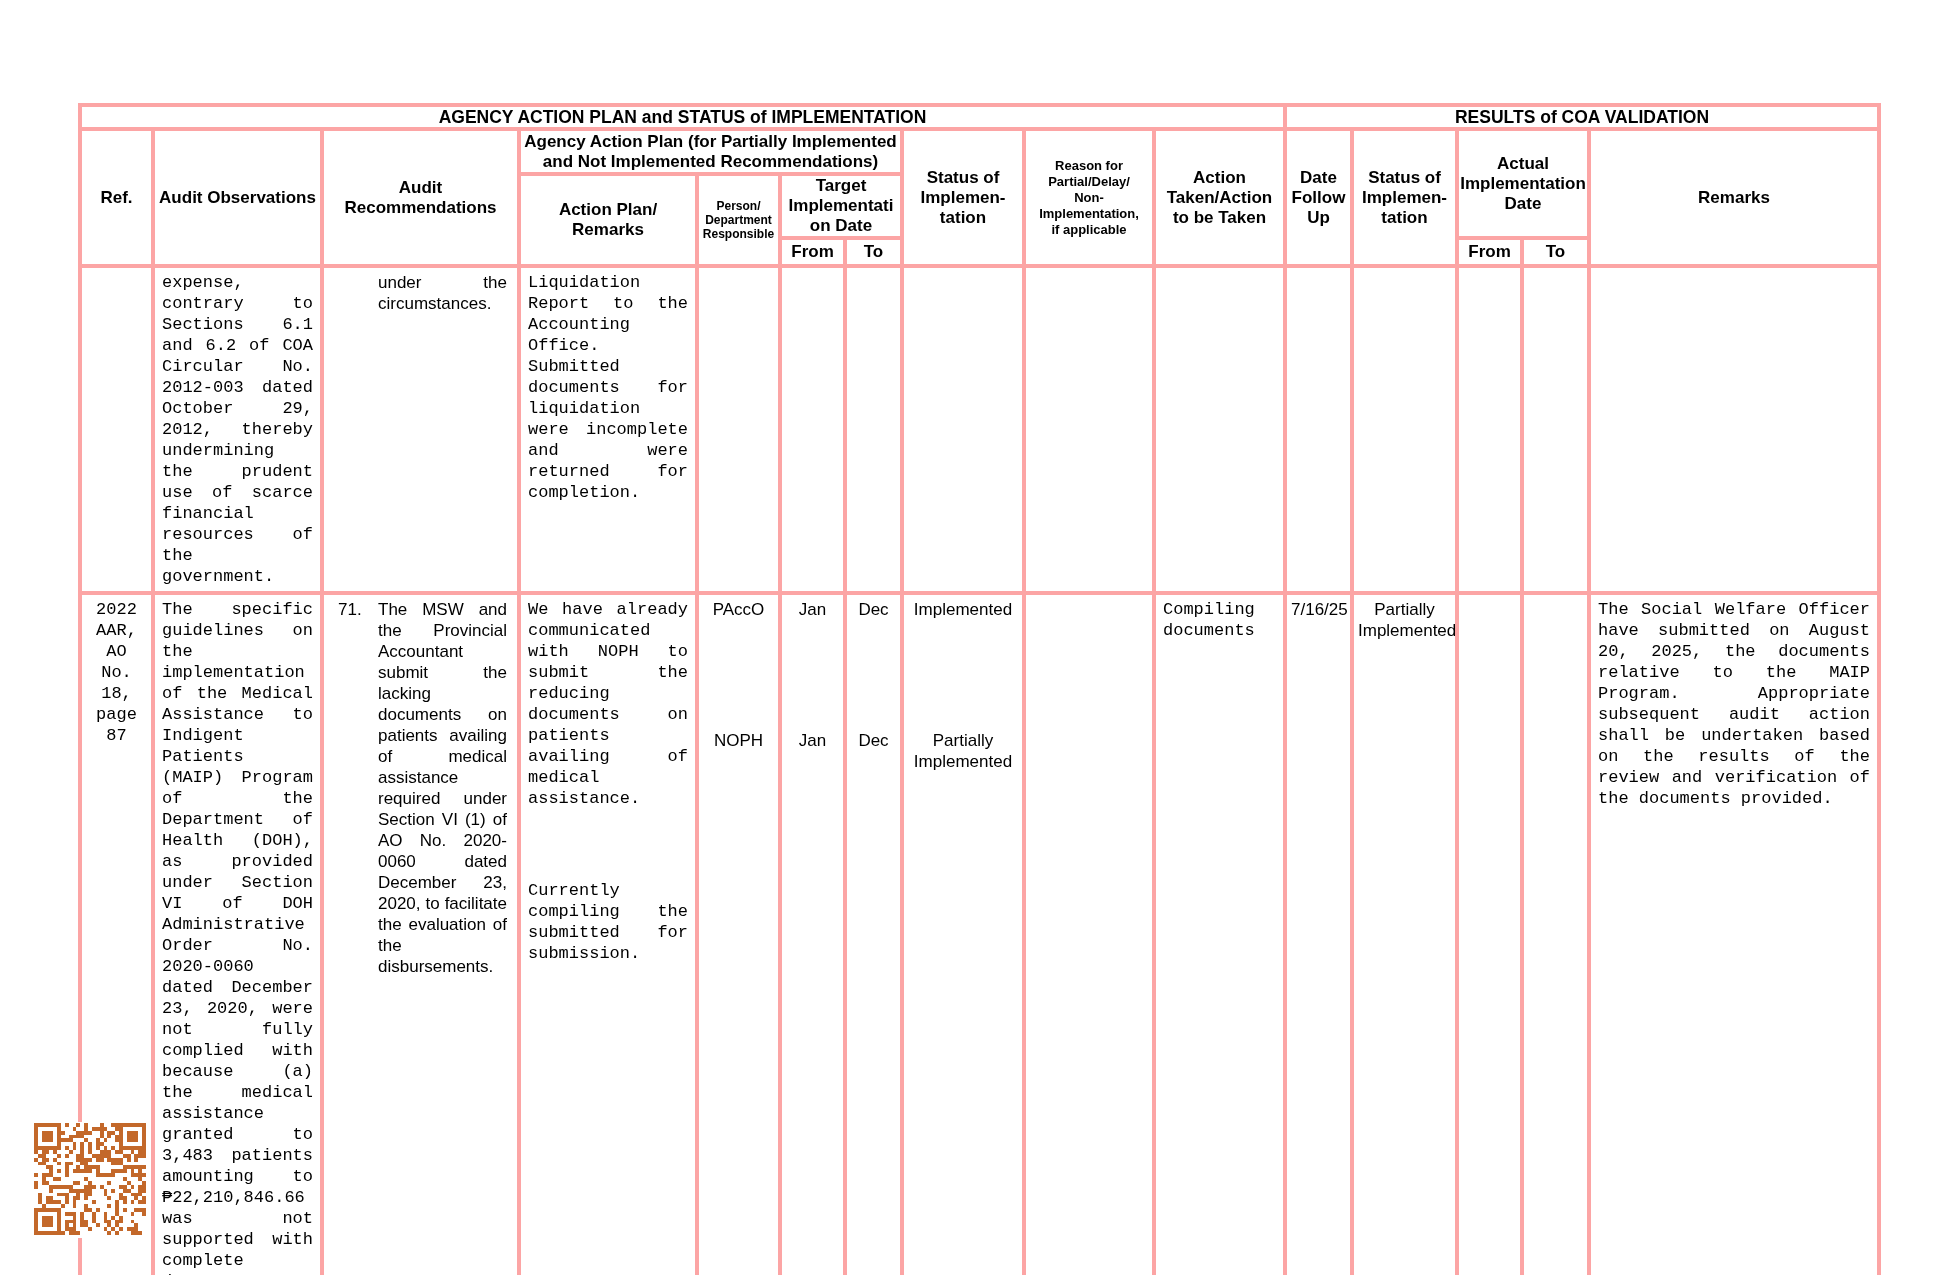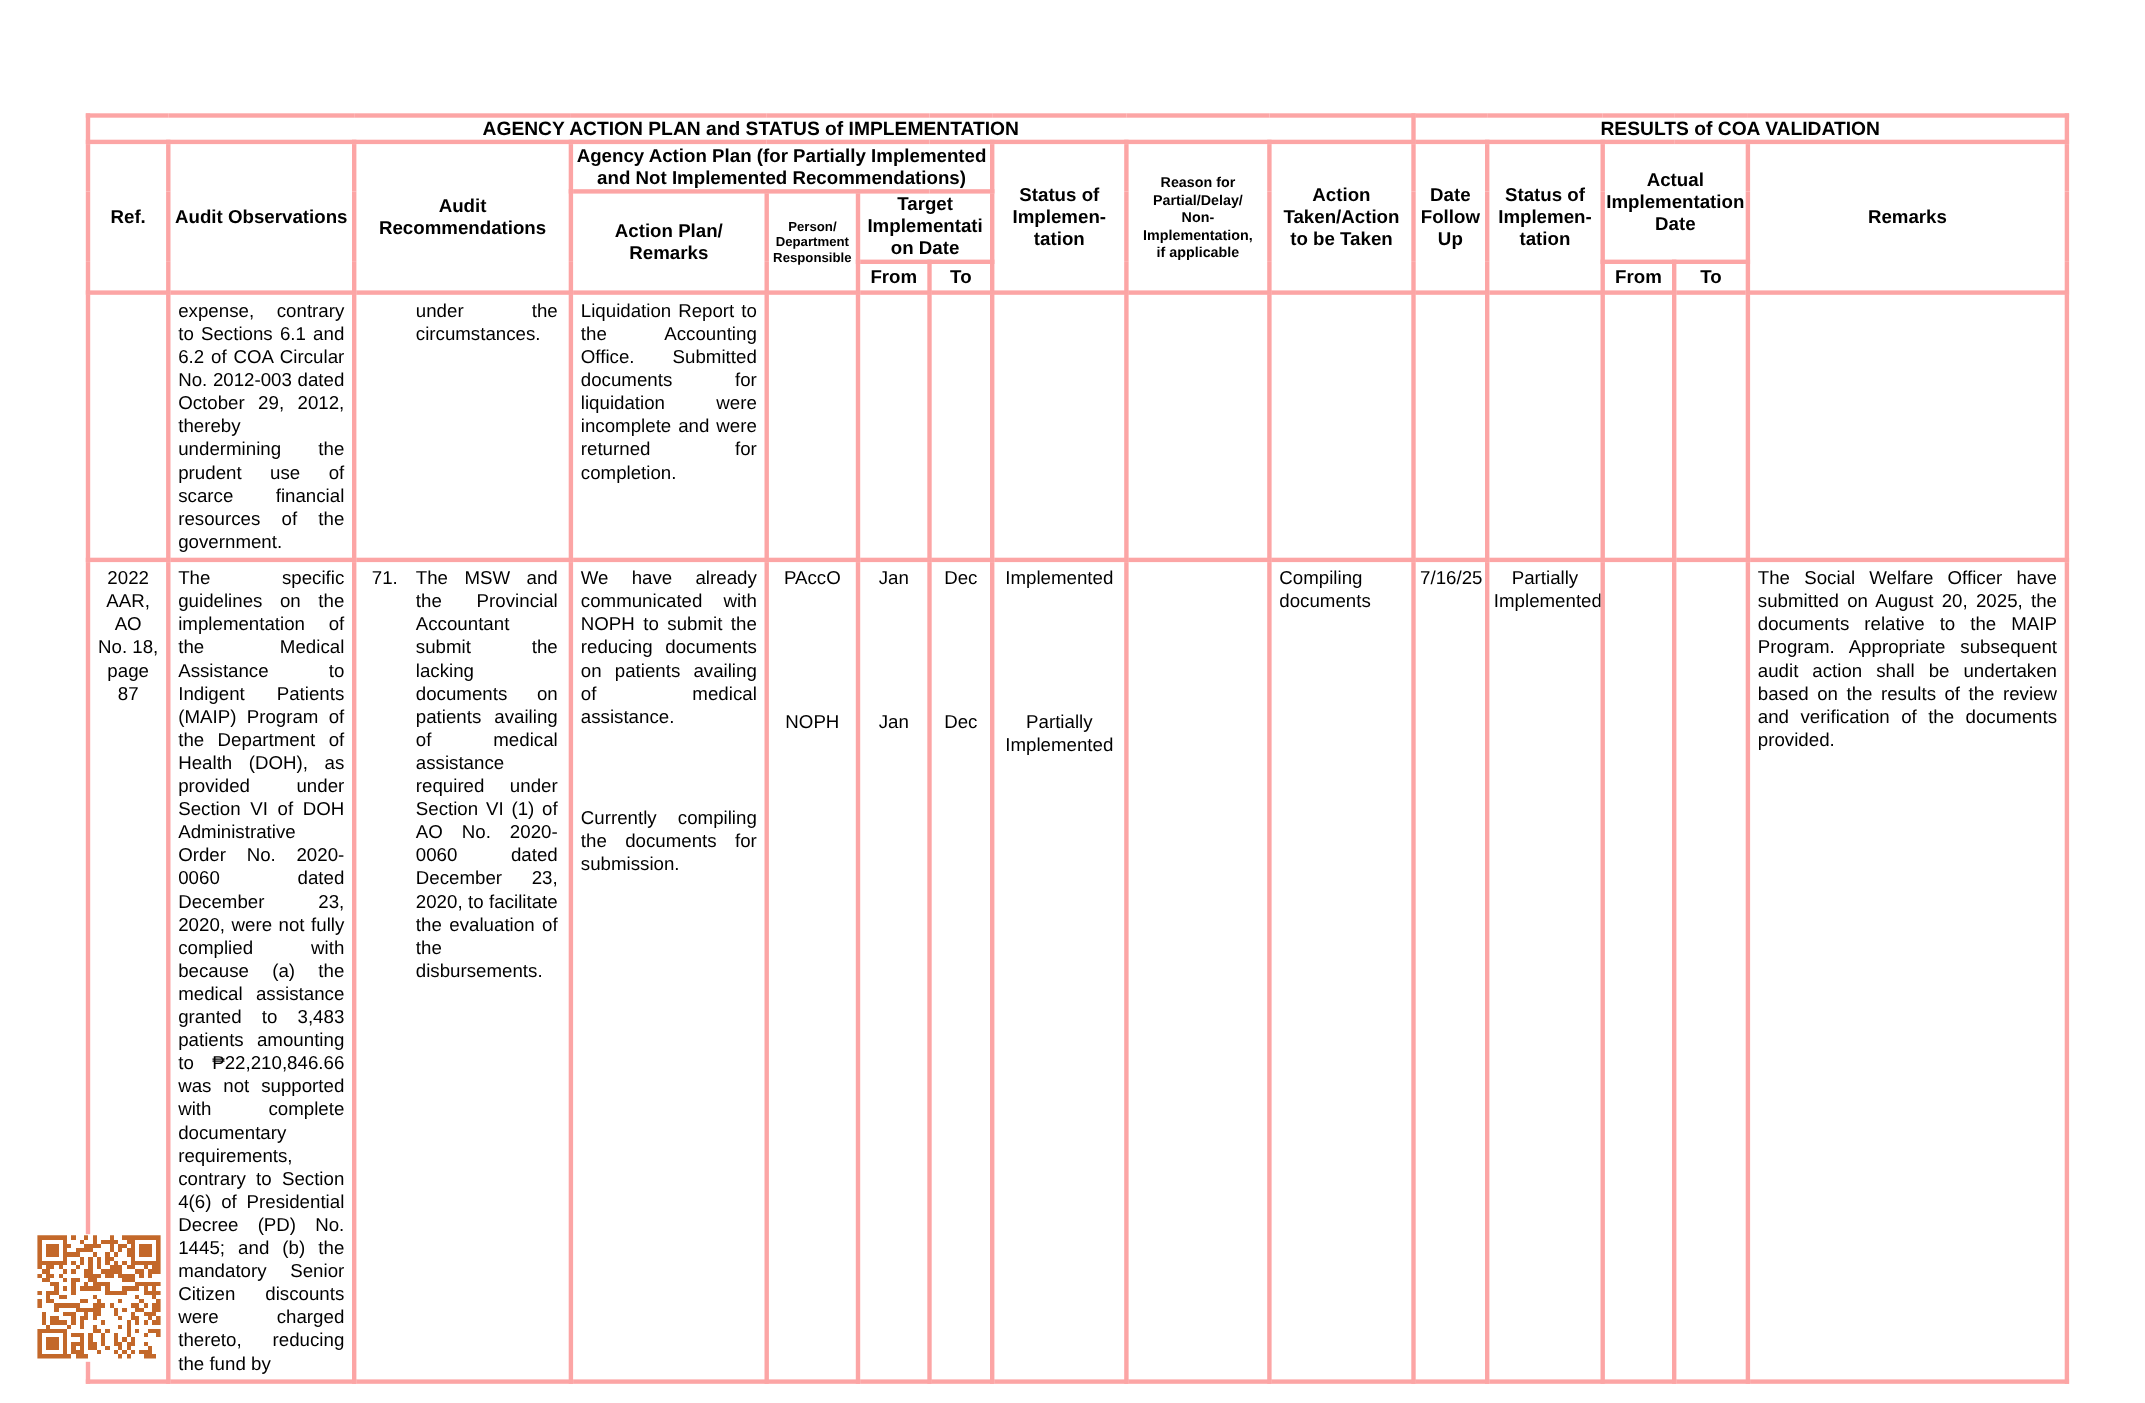--- a/index.html
+++ b/index.html
@@ -17,21 +17,21 @@
   tr.rB{height:45px}
   tr.rC{height:60px}
   tr.rD{height:28px}
   tr.r1{height:217px}
   tr.r2{height:664px}
   .hA{font-weight:bold;text-align:center;vertical-align:middle;font-size:17.5px;line-height:20px;}
   .h{font-weight:bold;text-align:center;vertical-align:middle;white-space:pre-line;font-size:17px;line-height:20px;}
   .hp{font-size:12px;line-height:14px;}
   .hs{font-size:13px;line-height:16px;}
   .b{vertical-align:top;font-size:17px;line-height:21px;}
-  .txt{padding:4px 7px;}
+  .txt{padding:4px 7px;font-family:Liberation Mono, monospace;}
   .j{text-align:justify;}
   .c{text-align:center;}
   .rec{display:flex;padding:4px 10px 4px 14px;}
   .rec .num{width:40px;flex:none;}
   .rec .rtxt{flex:1;text-align:justify;}
   .stack{padding:4px 4px;}
   .gap102{margin-top:102px;}
   .gap63{margin-top:63px;}
   .qr{
     position:absolute;left:33px;top:1122px;width:114px;height:114px;
@@ -154,21 +154,21 @@
             <div class="txt j">The specific guidelines on the implementation of the Medical Assistance to Indigent Patients (MAIP) Program of the Department of Health (DOH), as provided under Section VI of DOH Administrative Order No. 2020-0060 dated December 23, 2020, were not fully complied with because (a) the medical assistance granted to 3,483 patients amounting to ₱22,210,846.66 was not supported with complete documentary requirements, contrary to Section 4(6) of Presidential Decree (PD) No. 1445; and (b) the mandatory Senior Citizen discounts were charged thereto, reducing the fund by</div>
           </td>
       <td class="b">
         <div class="rec">
               <span class="num">71.</span>
               <div class="rtxt">The MSW and the Provincial Accountant submit the lacking documents on patients availing of medical assistance required under Section VI (1) of AO No. 2020-0060 dated December 23, 2020, to facilitate the evaluation of the disbursements.</div>
             </div>
       </td>
       <td class="b">
         <div class="txt j">We have already communicated with NOPH to submit the reducing documents on patients availing of medical assistance.</div>
-        <div class="txt j gap63">Currently compiling the documents for submission.</div>
+        <div class="txt j gap63">Currently compiling the submitted for submission.</div>
       </td>
       <td class="b c">
         <div class="stack">PAccO</div>
         <div class="stack gap102">NOPH</div>
       </td>
       <td class="b c">
         <div class="stack">Jan</div>
         <div class="stack gap102">Jan</div>
       </td>
       <td class="b c">

